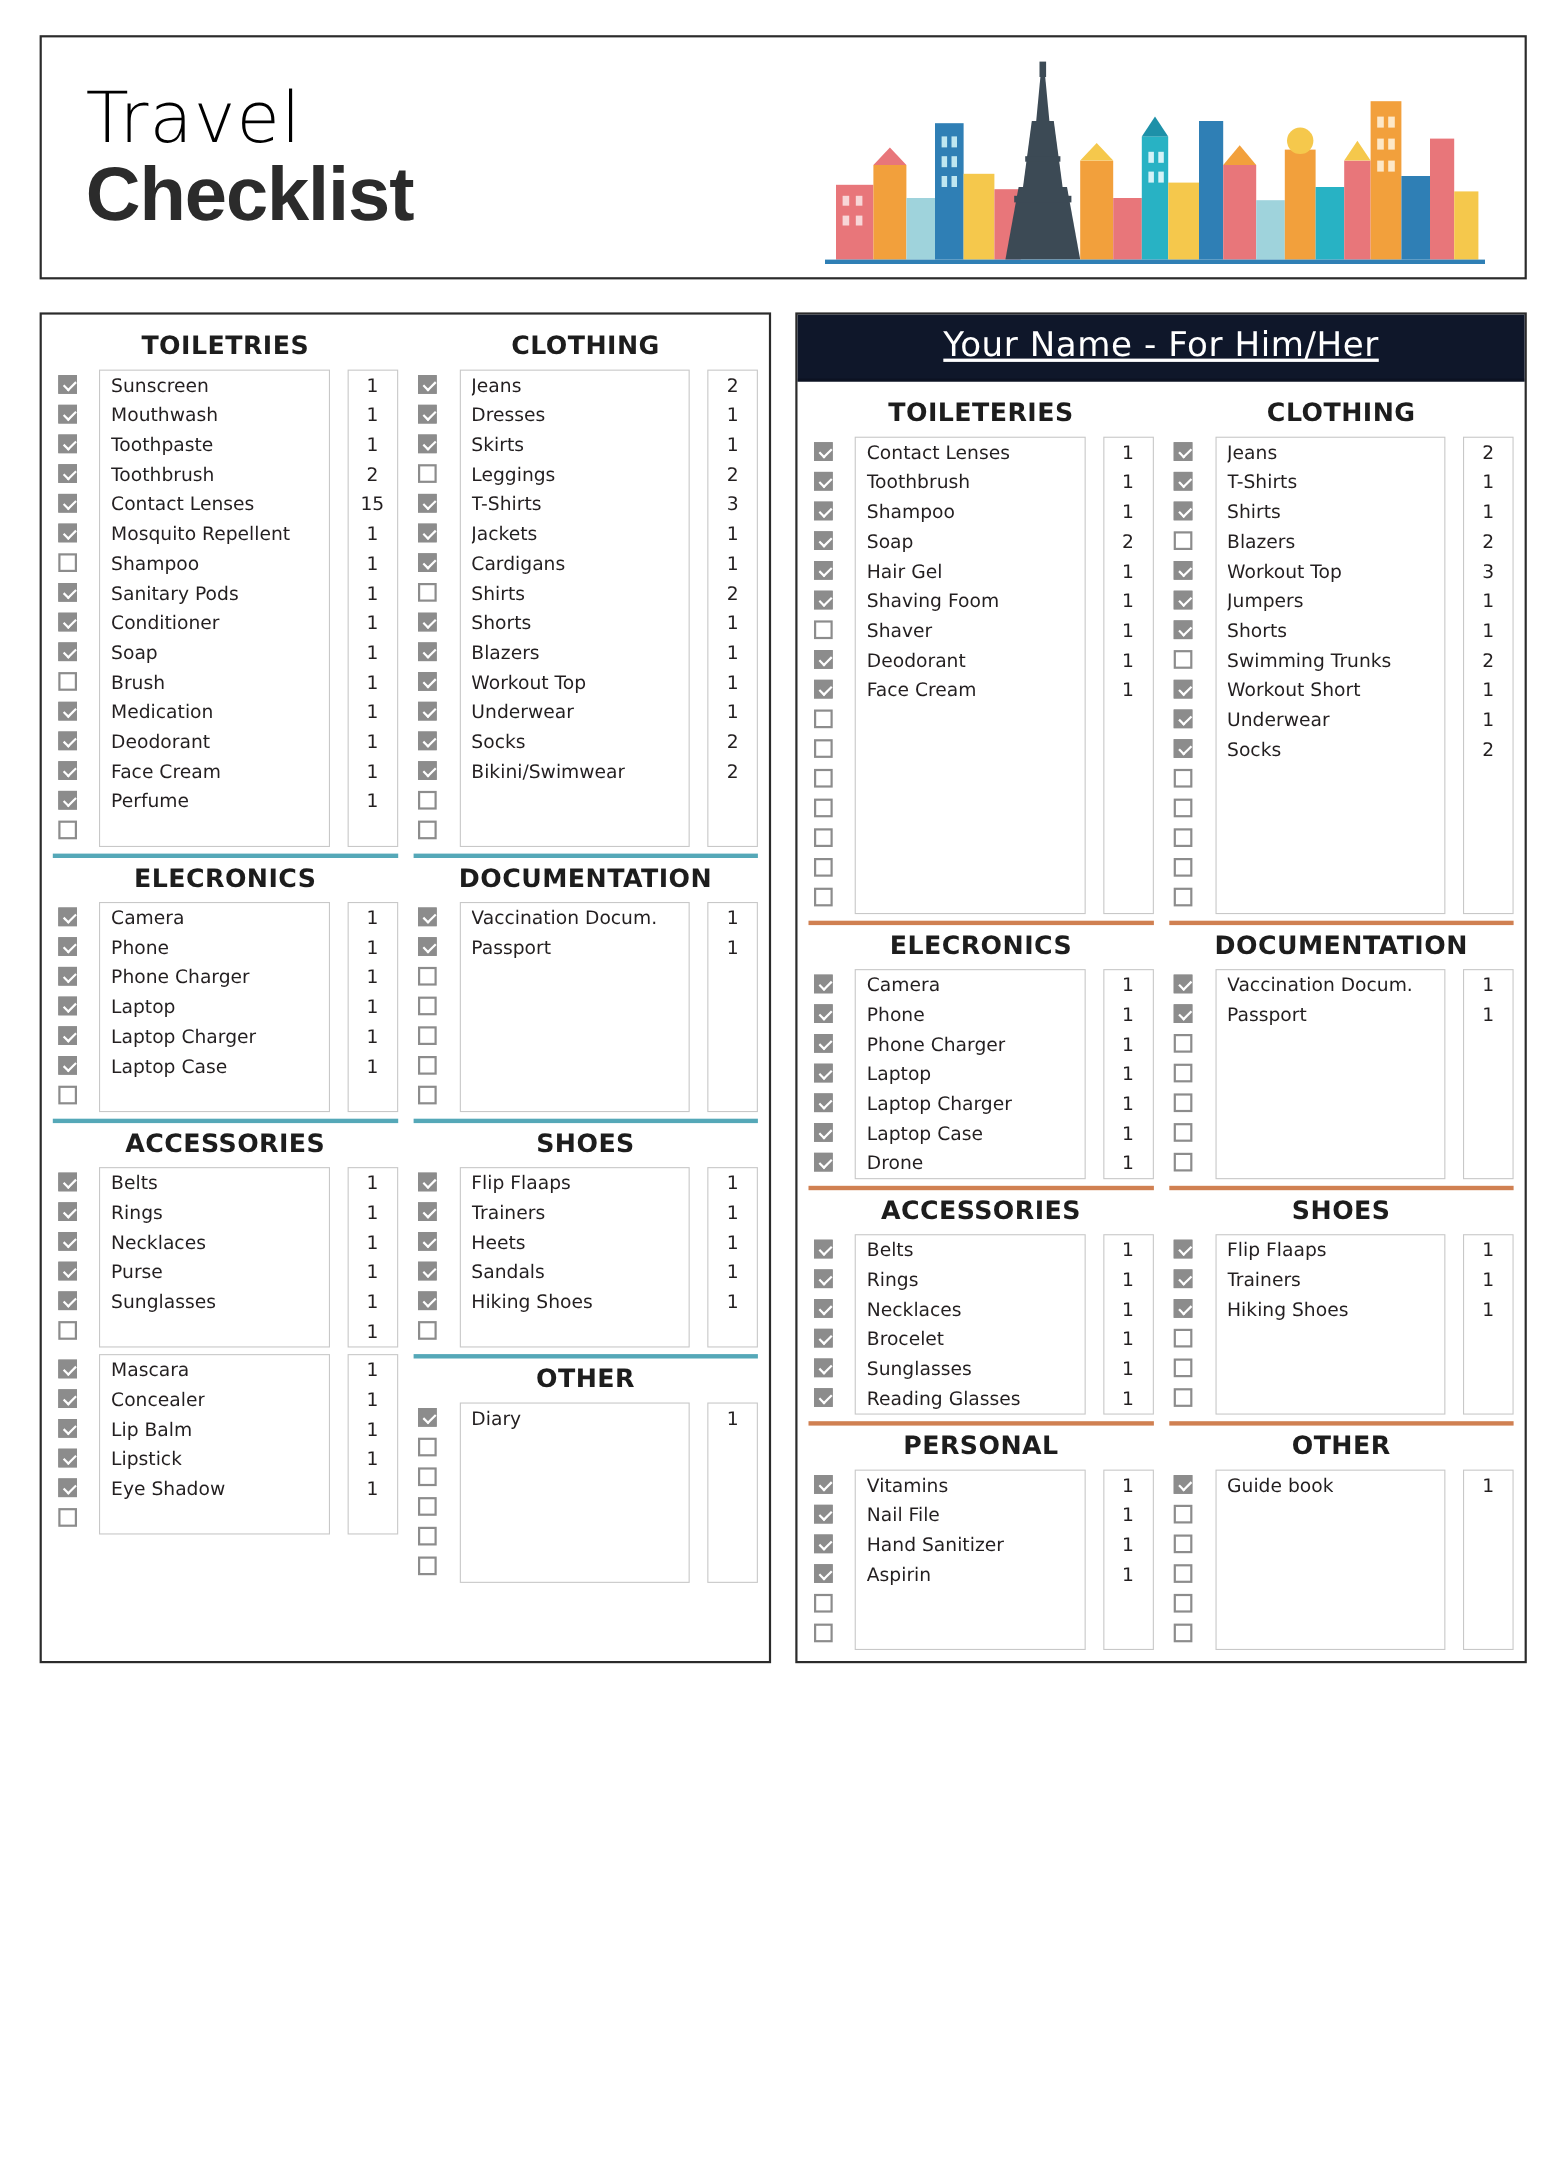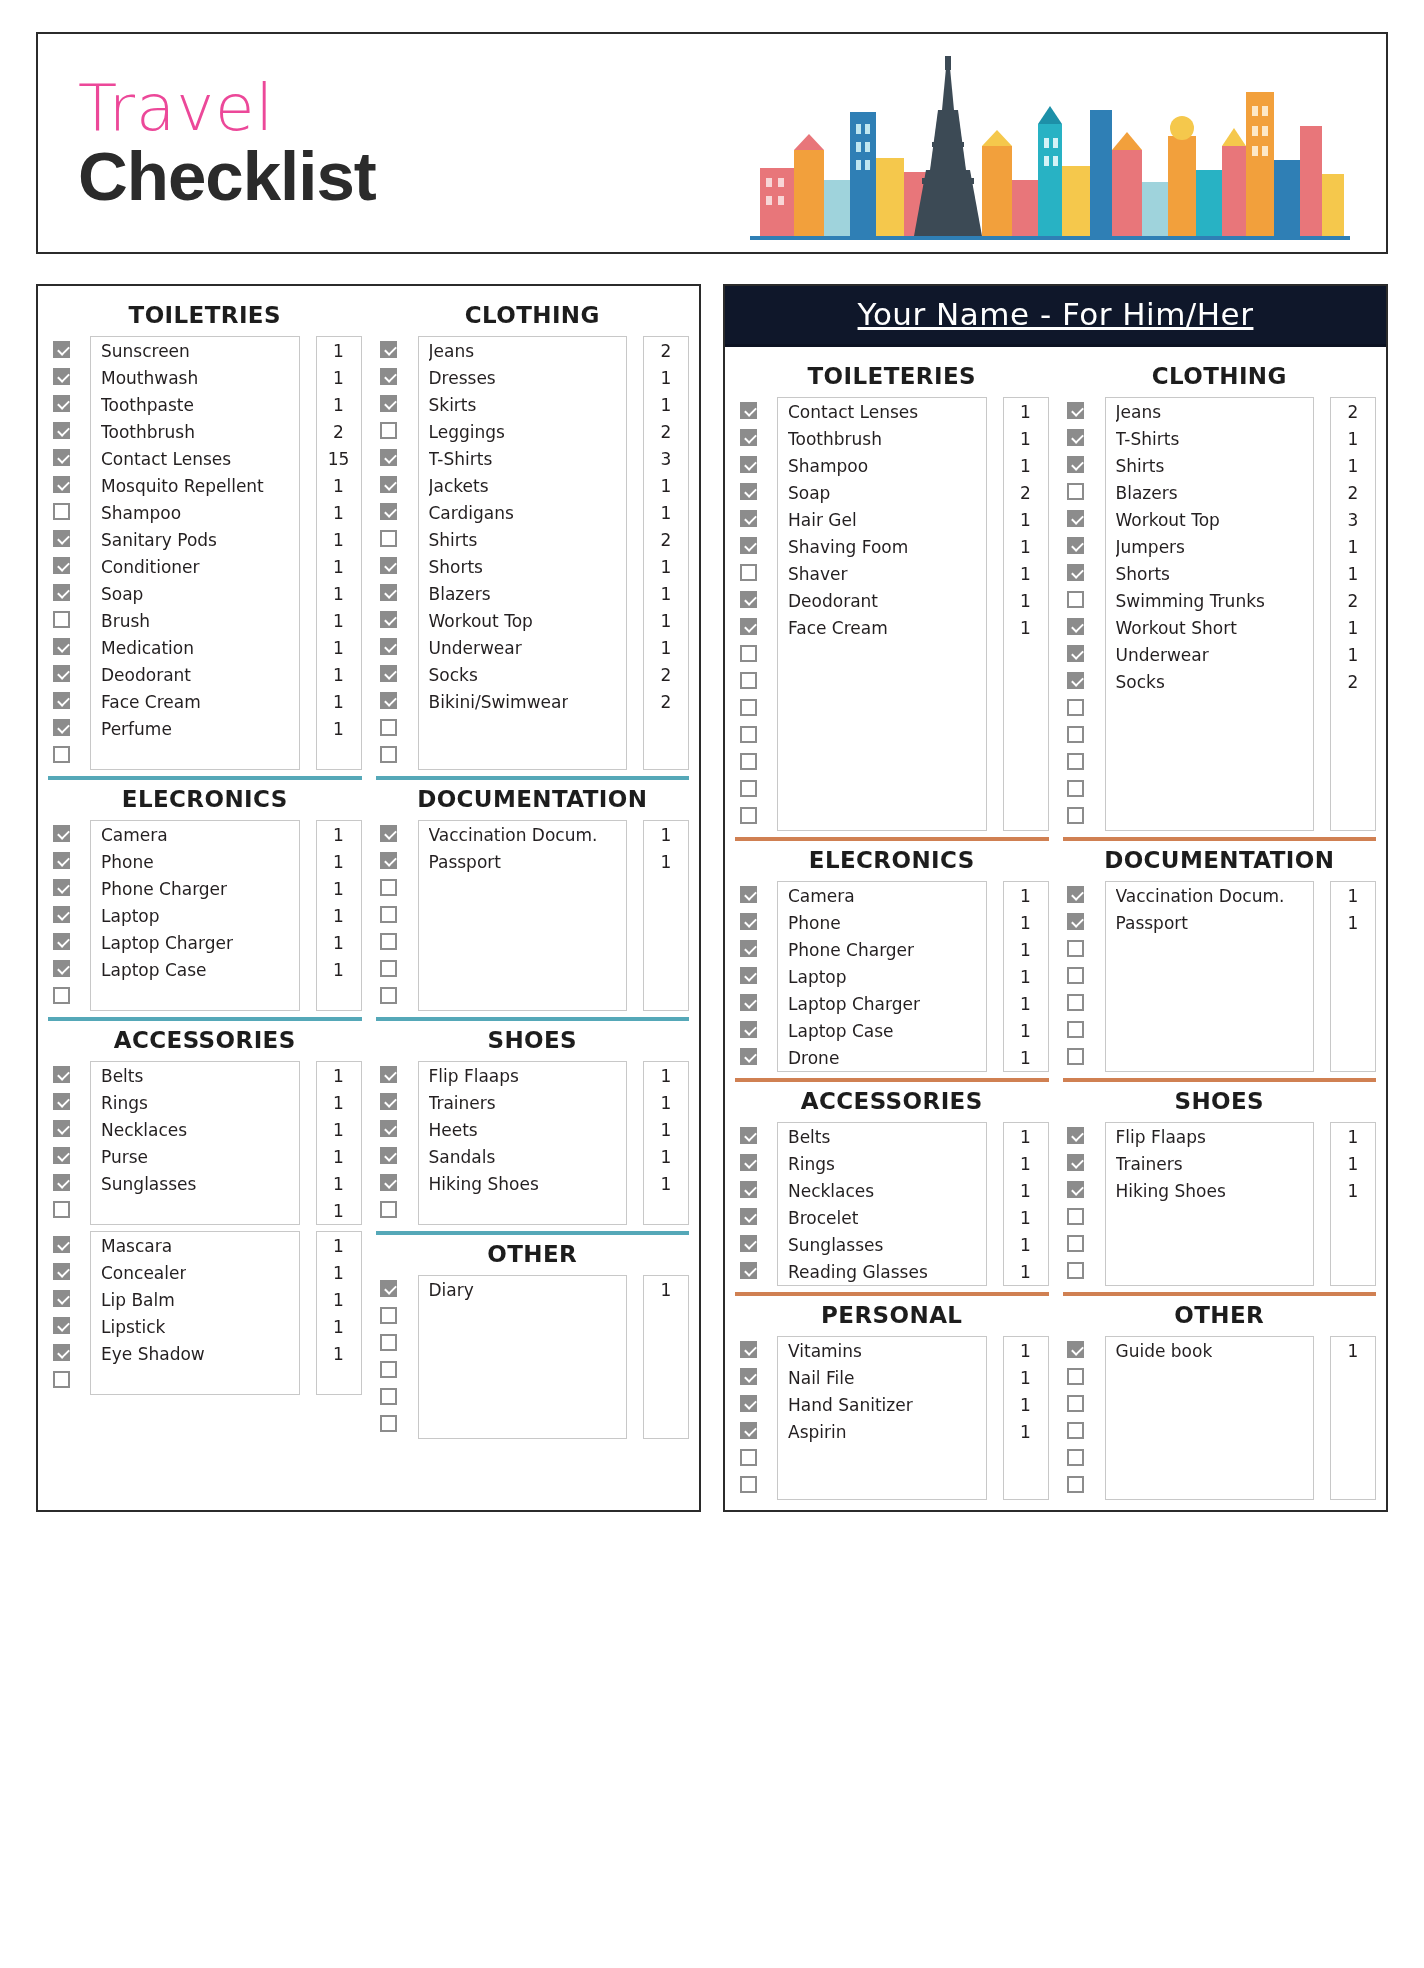--- a/index.html
+++ b/index.html
@@ -20,21 +20,21 @@
     display:flex;align-items:center;
     position:relative;
     overflow:hidden;
   }
   .banner-text{padding-left:40px;line-height:1;}
   .t-travel{
     font-family:"DejaVu Sans", sans-serif;
     font-weight:300;
     font-size:64px;
     letter-spacing:1px;
-    color:#ec4899;
+    color:#000000;
     display:block;
     margin-bottom:2px;
   }
   .t-checklist{
     font-family:Liberation Sans, sans-serif;
     font-weight:700;
     font-size:69px;
     letter-spacing:-1px;
     color:#2b2b2b;
     display:block;

